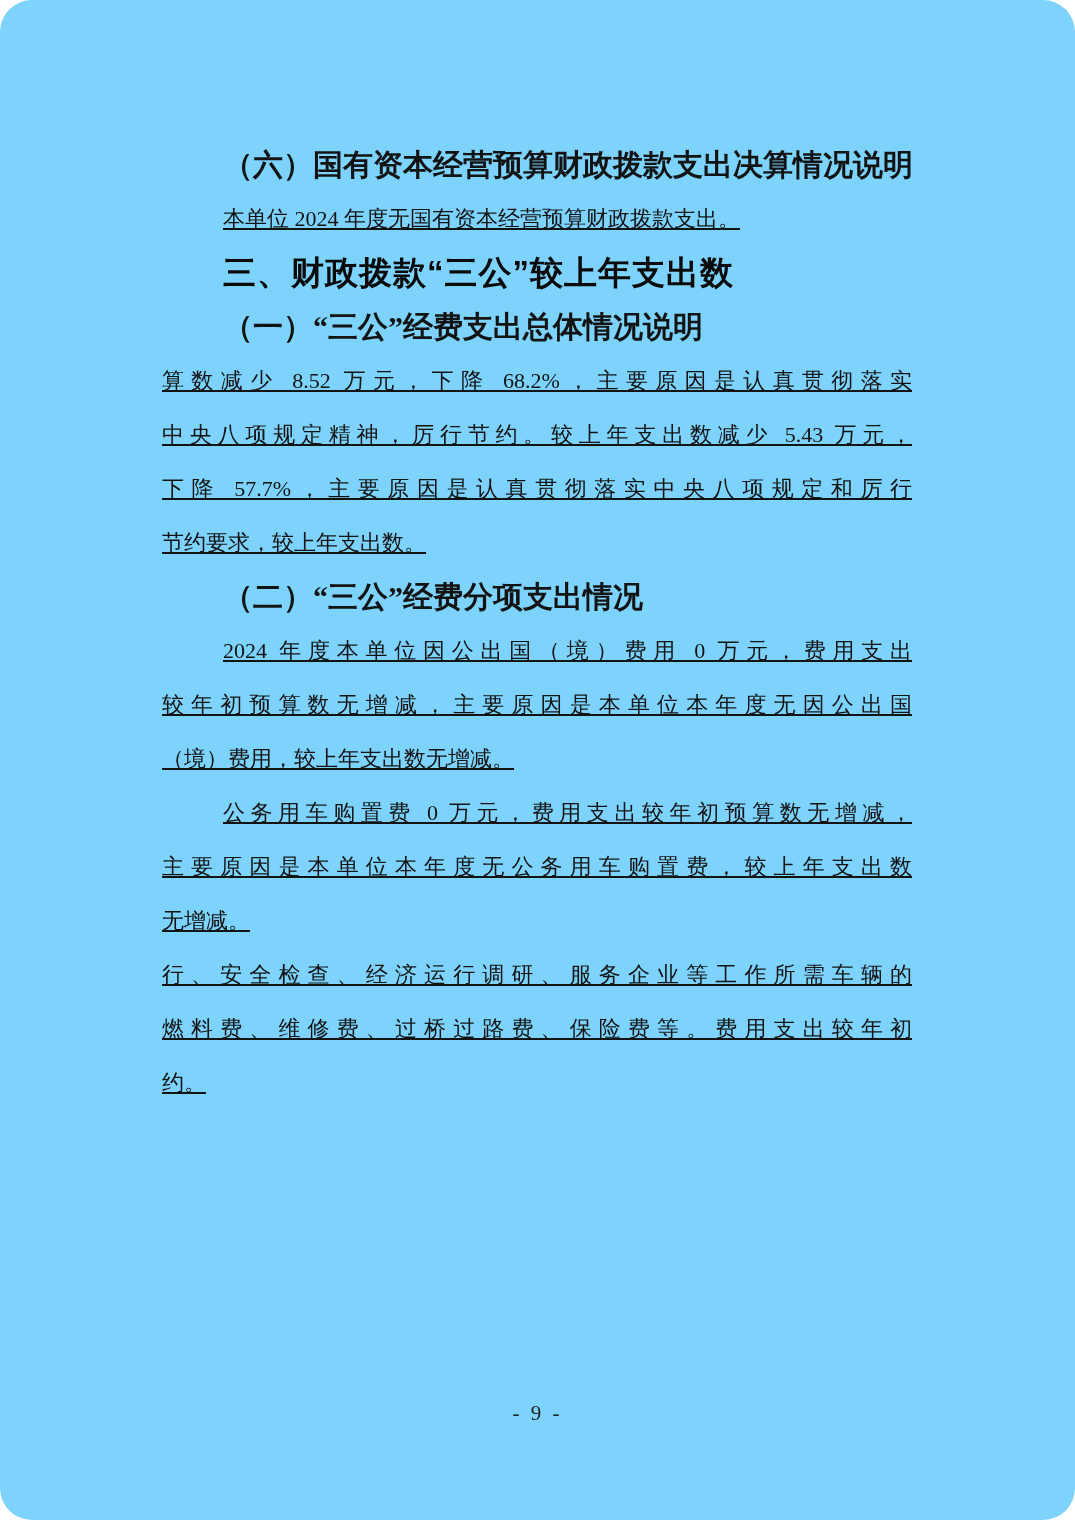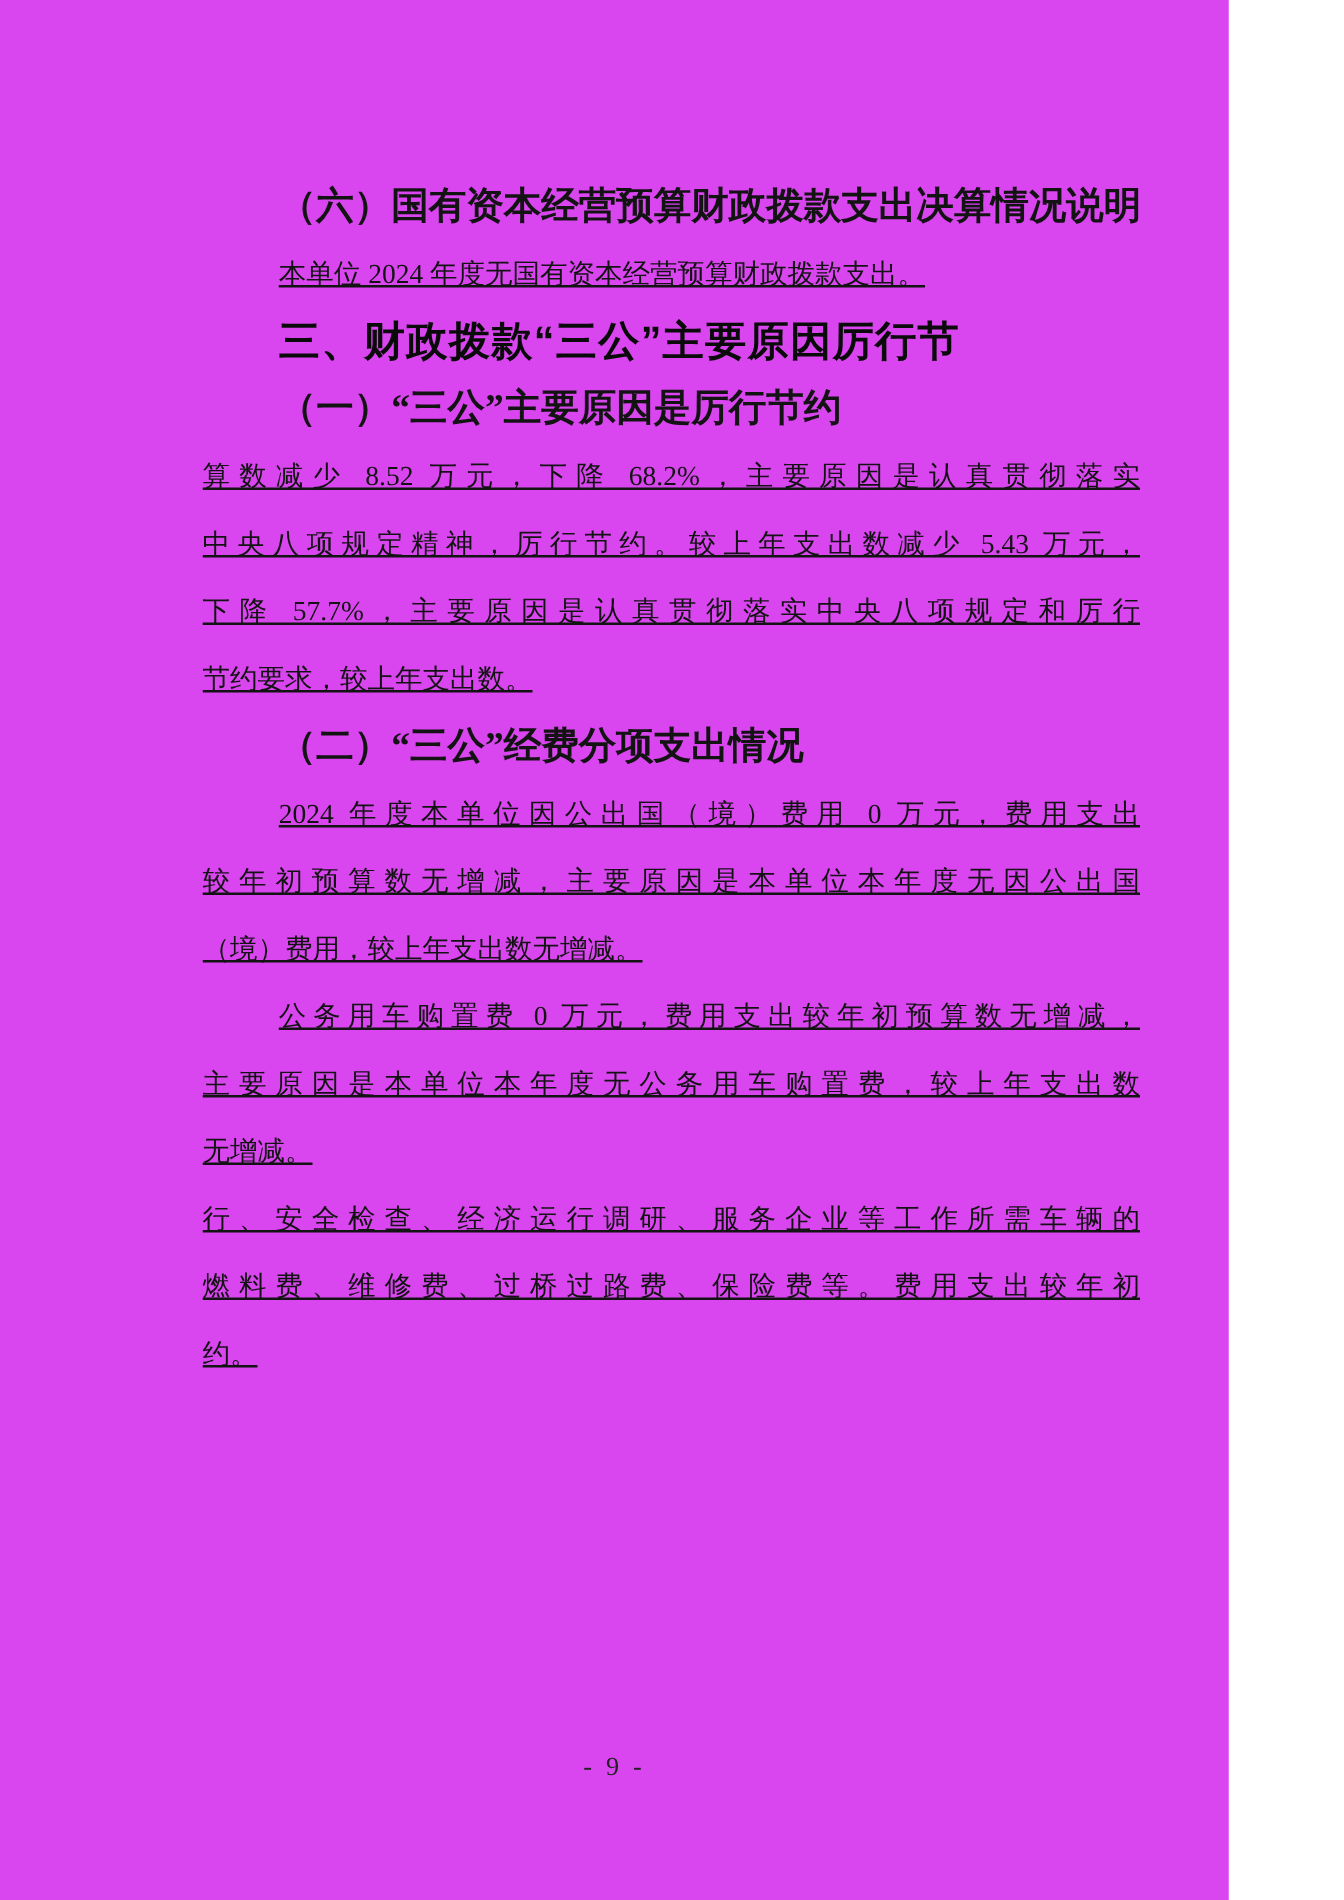--- a/index.html
+++ b/index.html
@@ -2,26 +2,27 @@
 <html><head>
 <meta charset="utf-8">
 <style>
   html, body {
     margin: 0;
     padding: 0;
     background: #ffffff;
   }
   .page {
     position: relative;
-    width: 983px;
+    width: 1075px;
     height: 1520px;
-    background: #d946ef;
+    background: #7dd3fc;
     overflow: hidden;
     color: #131313;
     font-family: "Liberation Serif", "DejaVu Serif", serif;
+    border-radius: 32px;
   }
   .content {
     position: absolute;
     left: 162px;
     top: 138px;
     width: 750px;
   }
   .para { margin: 0; }
   .line {
     height: 54px;
@@ -72,22 +73,22 @@
 </style>
 </head>
 <body>
 
 <div class="page">
   <div class="content">
       <div class="h-kai">（六）国有资本经营预算财政拨款支出决算情况说明</div>
       <div class="para">
         <div class="line first last">本单位 2024 年度无国有资本经营预算财政拨款支出。</div>
       </div>
-      <div class="h-hei">三、财政拨款“三公”主要原因厉行节</div>
-      <div class="h-kai">（一）“三公”主要原因是厉行节约</div>
+      <div class="h-hei">三、财政拨款“三公”较上年支出数</div>
+      <div class="h-kai">（一）“三公”经费支出总体情况说明</div>
       <div class="para">
         <div class="line">算数减少 8.52 万元，下降 68.2%，主要原因是认真贯彻落实</div>
         <div class="line">中央八项规定精神，厉行节约。较上年支出数减少 5.43 万元，</div>
         <div class="line">下降 57.7%，主要原因是认真贯彻落实中央八项规定和厉行</div>
         <div class="line last">节约要求，较上年支出数。</div>
       </div>
       <div class="h-kai">（二）“三公”经费分项支出情况</div>
       <div class="para">
         <div class="line first">2024 年度本单位因公出国（境）费用 0 万元，费用支出</div>
         <div class="line">较年初预算数无增减，主要原因是本单位本年度无因公出国</div>

